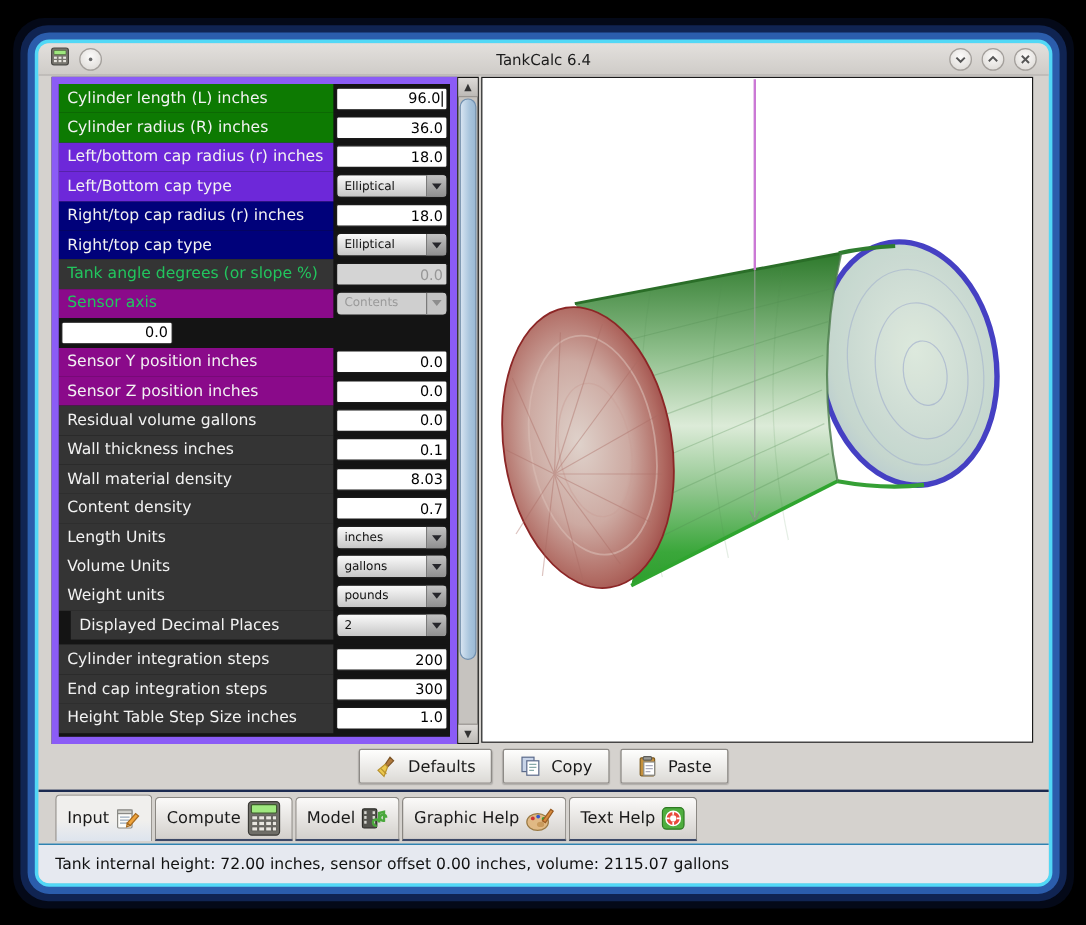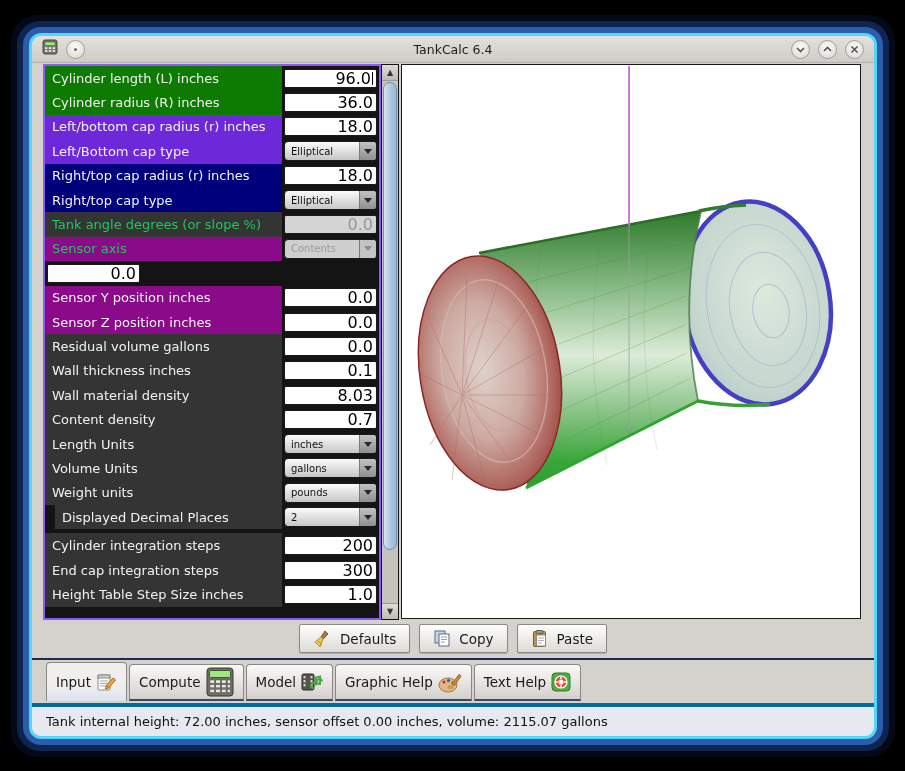--- a/index.html
+++ b/index.html
@@ -16,31 +16,31 @@
     display:flex;align-items:center;padding:6px 10px;}
   .tb-left{display:flex;align-items:center;gap:8px;}
   .tb-title{position:absolute;left:0;right:0;text-align:center;font-size:12.5px;color:#1c1c1c;pointer-events:none;}
   .round-btn{width:19px;height:19px;border-radius:50%;border:1px solid #a39f9b;
     background:radial-gradient(circle at 50% 35%,#fcfbfa,#d9d6d2);display:flex;align-items:center;justify-content:center;}
   .tb-right{margin-left:auto;display:flex;gap:8px;z-index:2;}
   .menu-dot{width:3px;height:3px;border-radius:50%;background:#6b6b6b;}
 
   
   .form-panel{position:absolute;left:11px;top:28px;width:338px;height:556px;background:#141414;
-    border:2px solid #8b5cf6;overflow:hidden;}
+    border:6px solid #8b5cf6;overflow:hidden;}
   .form-row{display:flex;height:24.4px;}
   .form-row.gap-after{margin-bottom:4px;padding-left:10px;}
   .row-label{flex:1;color:#f2f2f2;font-size:13px;display:flex;align-items:center;padding-left:7px;
     white-space:nowrap;overflow:hidden;}
   .row-label.disabled{color:#22c55e;}
   .sec-green{background:#0d7a02;} .sec-red{background:#6d28d9;} .sec-blue{background:#00017a;}
   .sec-black{background:#343434;} .sec-purple{background:#8a0a8a;}
   .row-control{width:97px;background:#141414;display:flex;align-items:center;justify-content:center;}
   .field-input{width:93px;height:19px;background:#fff;border:1px solid #1a1a1a;border-radius:2px;
-    font-size:16px;color:#000;display:flex;align-items:center;justify-content:flex-end;padding-right:3px;}
+    font-size:12px;color:#000;display:flex;align-items:center;justify-content:flex-end;padding-right:3px;}
   .field-input.disabled{background:#d4d4d4;color:#979797;}
   .caret{display:inline-block;width:1px;height:13px;background:#000;margin-left:1px;}
   .field-select{width:93px;height:20px;border:1px solid #1a1a1a;border-radius:4px;overflow:hidden;
     background:linear-gradient(#fbfbfb,#c6c6c6);display:flex;align-items:stretch;font-size:10px;color:#111;}
   .sel-value{flex:1;display:flex;align-items:center;padding-left:6px;white-space:nowrap;}
   .sel-arrow{width:17px;border-left:1px solid #7a7a7a;background:linear-gradient(#c2c2c2,#8f8f8f);
     display:flex;align-items:center;justify-content:center;}
   .sel-arrow::after{content:"";border-left:4px solid transparent;border-right:4px solid transparent;border-top:5px solid #26262b;}
   .field-select.disabled{background:#cfcfcf;color:#9a9a9a;}
   .field-select.disabled .sel-arrow{background:#c4c4c4;}
@@ -68,21 +68,21 @@
 
   
   .separator{position:absolute;left:0;top:622px;width:100%;height:2px;background:#1b2a50;}
   .tabstrip{position:absolute;left:0;top:626px;width:100%;height:39px;display:flex;align-items:flex-end;padding-left:14px;}
   .tab{height:37px;border:1px solid #8a8782;border-bottom:2px solid #3c4866;border-radius:4px 4px 0 0;
     background:linear-gradient(#fbfaf9,#d3d0cc);display:flex;align-items:center;gap:5px;padding:0 9px;
     font-size:13.5px;color:#1a1a1a;margin-right:2px;}
   .tab.selected{height:39px;background:linear-gradient(#f0efed 55%,#dde4ee);border-bottom:none;}
   .tab-icon{display:flex;align-items:center;}
   .statusbar{position:absolute;left:0;top:667px;width:100%;height:33px;background:#e6e9f0;
-    border-top:4px solid #0369a1;display:flex;align-items:center;padding:0 14px;font-size:13px;color:#111;}
+    border-top:1px solid #0369a1;display:flex;align-items:center;padding:0 14px;font-size:13px;color:#111;}
 </style>
 </head>
 <body>
 
 <div class="window">
 
   <div class="titlebar">
     <div class="tb-title">TankCalc 6.4</div>
     <div class="tb-left">
       <span id="app-icon"><svg width="16" height="16" viewBox="0 0 16 16">

